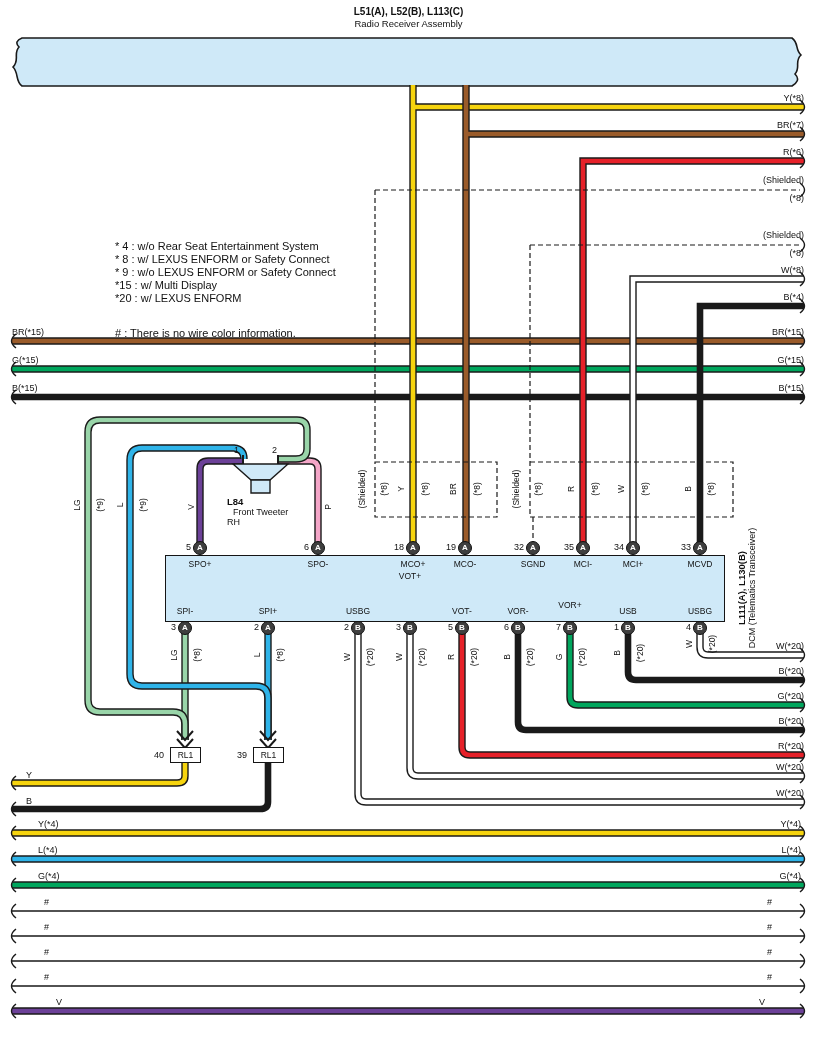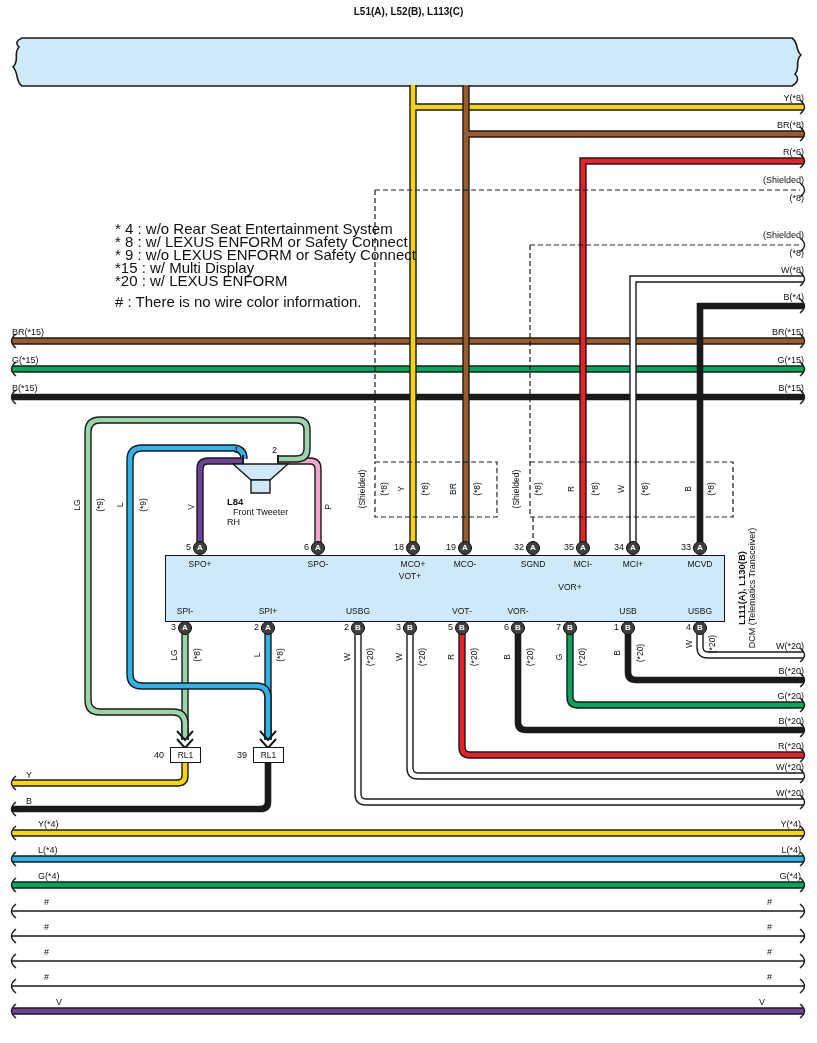--- a/index.html
+++ b/index.html
@@ -37,22 +37,22 @@
   .pin{position:absolute;width:14px;height:14px;border-radius:50%;background:#3f3f3f;
        border:1px solid #101010;color:#fff;font-size:8px;font-weight:bold;
        text-align:center;line-height:12px;box-sizing:border-box;}
   .pin-num{position:absolute;width:22px;text-align:right;font-size:9px;}
   .pin-name{position:absolute;transform:translateX(-50%);font-size:8.5px;}
   .vtitle{position:absolute;left:747px;top:588px;transform:translate(-50%,-50%) rotate(-90deg);
           text-align:center;white-space:nowrap;line-height:11px;font-size:9px;}
   .vtitle .nm{font-weight:bold;font-size:9.5px;}
   .rl1{position:absolute;width:31px;height:16px;background:#fff;border:1.4px solid #151515;
        font-size:8.5px;text-align:center;line-height:14px;box-sizing:border-box;}
-  .notes{position:absolute;left:115px;top:222px;font-size:15px;line-height:13px;}
-  .notes .gap{margin-top:8px;}
+  .notes{position:absolute;left:115px;top:240px;font-size:11px;line-height:13px;}
+  .notes .gap{margin-top:22px;}
   .twk{position:absolute;font-size:9px;white-space:nowrap;}
 </style>
 </head>
 <body>
 
 <div id="page">
 
 <svg width="817" height="1043" viewBox="0 0 817 1043">
 
   <g>
@@ -187,32 +187,33 @@
 
   <g>
     <path class="brk" d="M16,334 q-9,7 0,14 M16,362 q-9,7 0,14 M16,390 q-9,7 0,14 M16,776 q-9,7 0,14 M16,802 q-9,7 0,14 M16,826 q-9,7 0,14 M16,852 q-9,7 0,14 M16,878 q-9,7 0,14 M16,904 q-9,7 0,14 M16,929 q-9,7 0,14 M16,954 q-9,7 0,14 M16,979 q-9,7 0,14 M16,1004 q-9,7 0,14"></path>
   </g>
   <g>
     <path class="brk" d="M800,100 q9,7 0,14 M800,127 q9,7 0,14 M800,154 q9,7 0,14 M800,183 q9,7 0,14 M800,238 q9,7 0,14 M800,272 q9,7 0,14 M800,299 q9,7 0,14 M800,334 q9,7 0,14 M800,362 q9,7 0,14 M800,390 q9,7 0,14 M800,648 q9,7 0,14 M800,673 q9,7 0,14 M800,698 q9,7 0,14 M800,723 q9,7 0,14 M800,748 q9,7 0,14 M800,769 q9,7 0,14 M800,795 q9,7 0,14 M800,826 q9,7 0,14 M800,852 q9,7 0,14 M800,878 q9,7 0,14 M800,904 q9,7 0,14 M800,929 q9,7 0,14 M800,954 q9,7 0,14 M800,979 q9,7 0,14 M800,1004 q9,7 0,14"></path>
   </g>
 </svg>
 
 <div class="title1">L51(A), L52(B), L113(C)</div>
+<div class="title2">Radio Receiver Assembly</div>
 
 <div class="notes">
   <div>* 4 : w/o Rear Seat Entertainment System</div>
   <div>* 8 : w/ LEXUS ENFORM or Safety Connect</div>
   <div>* 9 : w/o LEXUS ENFORM or Safety Connect</div>
   <div>*15 : w/ Multi Display</div>
   <div>*20 : w/ LEXUS ENFORM</div>
   <div class="gap"># : There is no wire color information.</div>
 </div>
 
 <div class="lab" style="right:13px;top:93px">Y(*8)</div>
-<div class="lab" style="right:13px;top:120px">BR(*8)</div>
+<div class="lab" style="right:13px;top:120px">BR(*7)</div>
 <div class="lab" style="right:13px;top:147px">R(*6)</div>
 <div class="lab" style="right:13px;top:175px">(Shielded)</div>
 <div class="lab" style="right:13px;top:193px">(*8)</div>
 <div class="lab" style="right:13px;top:230px">(Shielded)</div>
 <div class="lab" style="right:13px;top:248px">(*8)</div>
 <div class="lab" style="right:13px;top:265px">W(*8)</div>
 <div class="lab" style="right:13px;top:292px">B(*4)</div>
 <div class="lab" style="right:13px;top:327px">BR(*15)</div>
 <div class="lab" style="right:13px;top:355px">G(*15)</div>
 <div class="lab" style="right:13px;top:383px">B(*15)</div>
@@ -337,21 +338,21 @@
 <div class="pin" style="left:403px;top:621px">B</div>
 <div class="pin-name" style="left:410px;top:571px">VOT+</div>
 <div class="pin-num" style="left:431px;top:622px">5</div>
 <div class="pin" style="left:455px;top:621px">B</div>
 <div class="pin-name" style="left:462px;top:606px">VOT-</div>
 <div class="pin-num" style="left:487px;top:622px">6</div>
 <div class="pin" style="left:511px;top:621px">B</div>
 <div class="pin-name" style="left:518px;top:606px">VOR-</div>
 <div class="pin-num" style="left:539px;top:622px">7</div>
 <div class="pin" style="left:563px;top:621px">B</div>
-<div class="pin-name" style="left:570px;top:582px">VOR+</div>
+<div class="pin-name" style="left:570px;top:600px">VOR+</div>
 <div class="pin-num" style="left:597px;top:622px">1</div>
 <div class="pin" style="left:621px;top:621px">B</div>
 <div class="pin-name" style="left:628px;top:606px">USB</div>
 <div class="pin-num" style="left:669px;top:622px">4</div>
 <div class="pin" style="left:693px;top:621px">B</div>
 <div class="pin-name" style="left:700px;top:606px">USBG</div>
 
 <div class="pin-num" style="left:142px;top:750px">40</div>
 <div class="rl1" style="left:170px;top:747px">RL1</div>
 <div class="pin-num" style="left:225px;top:750px">39</div>

